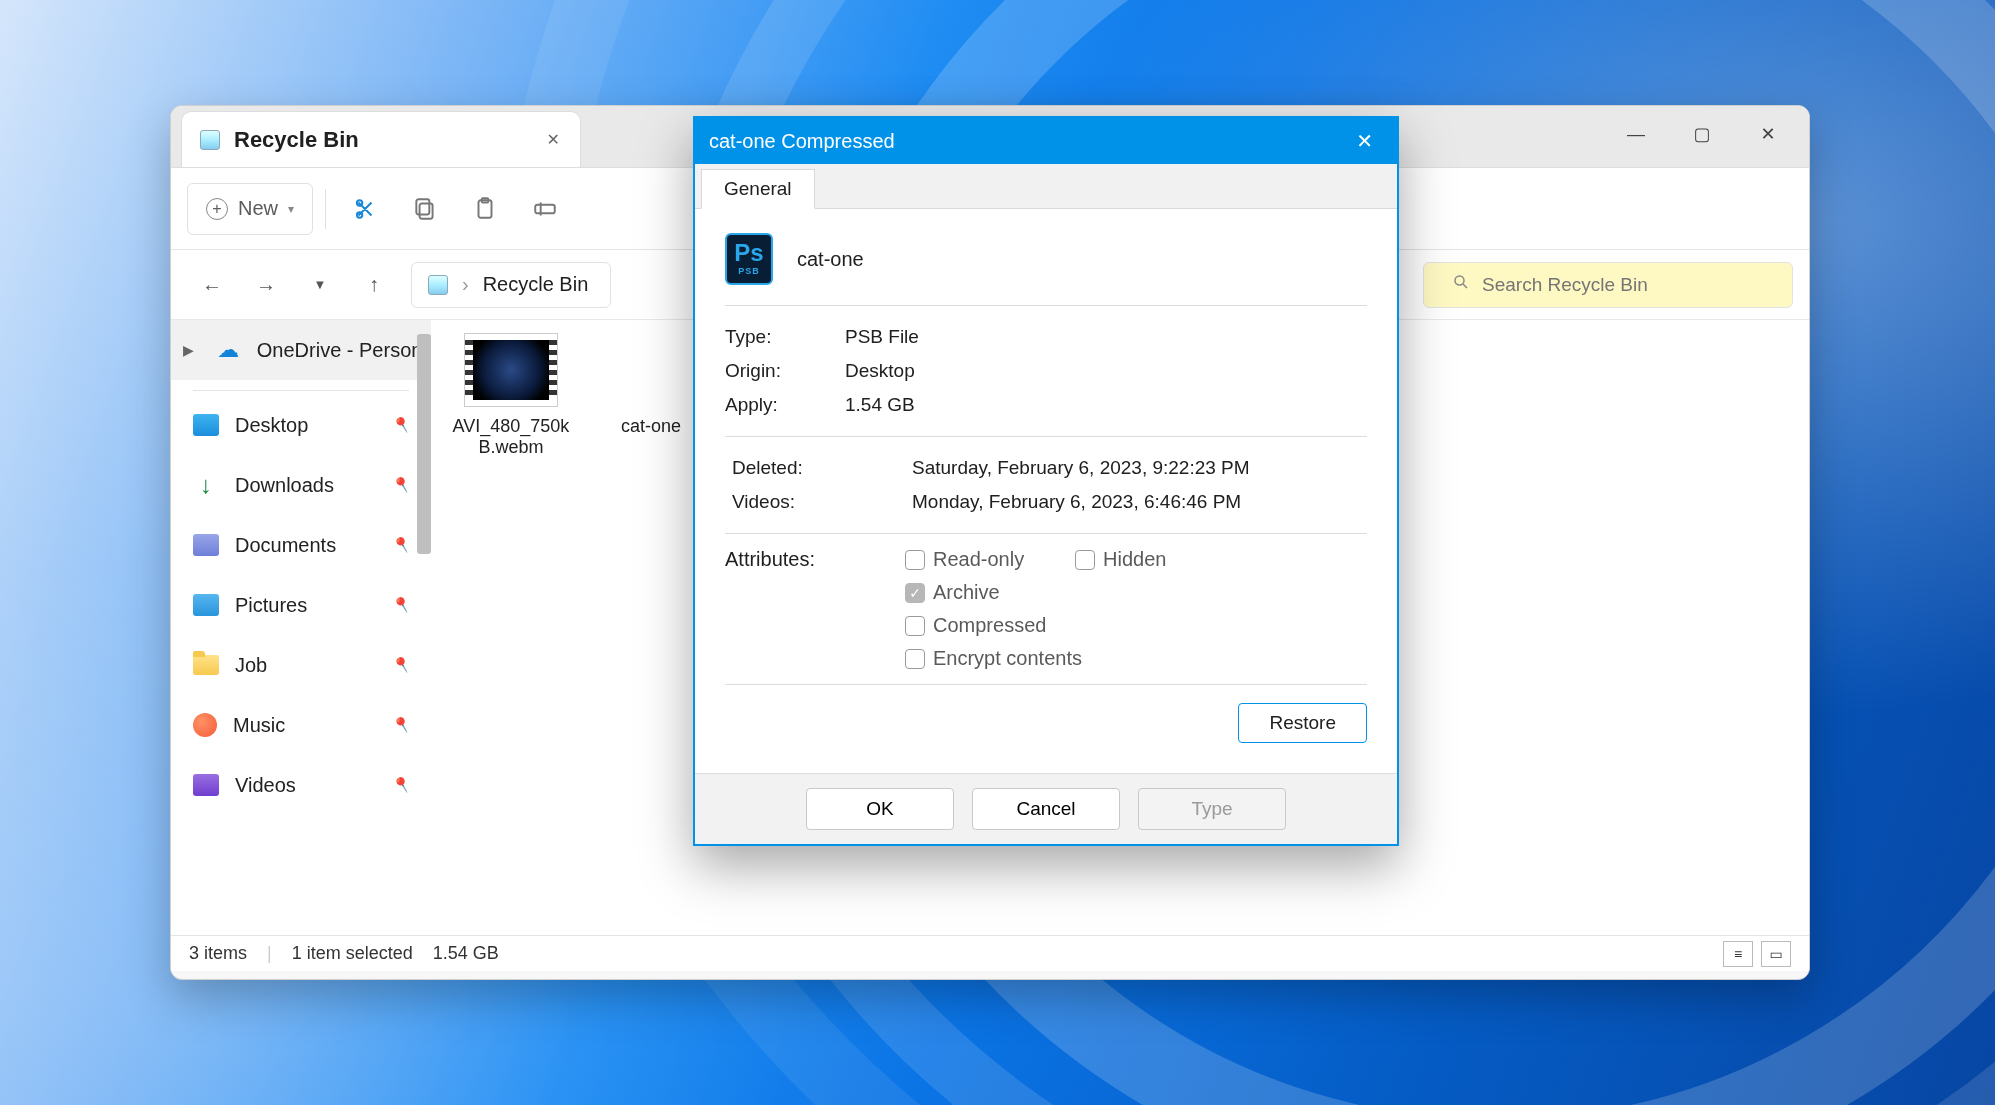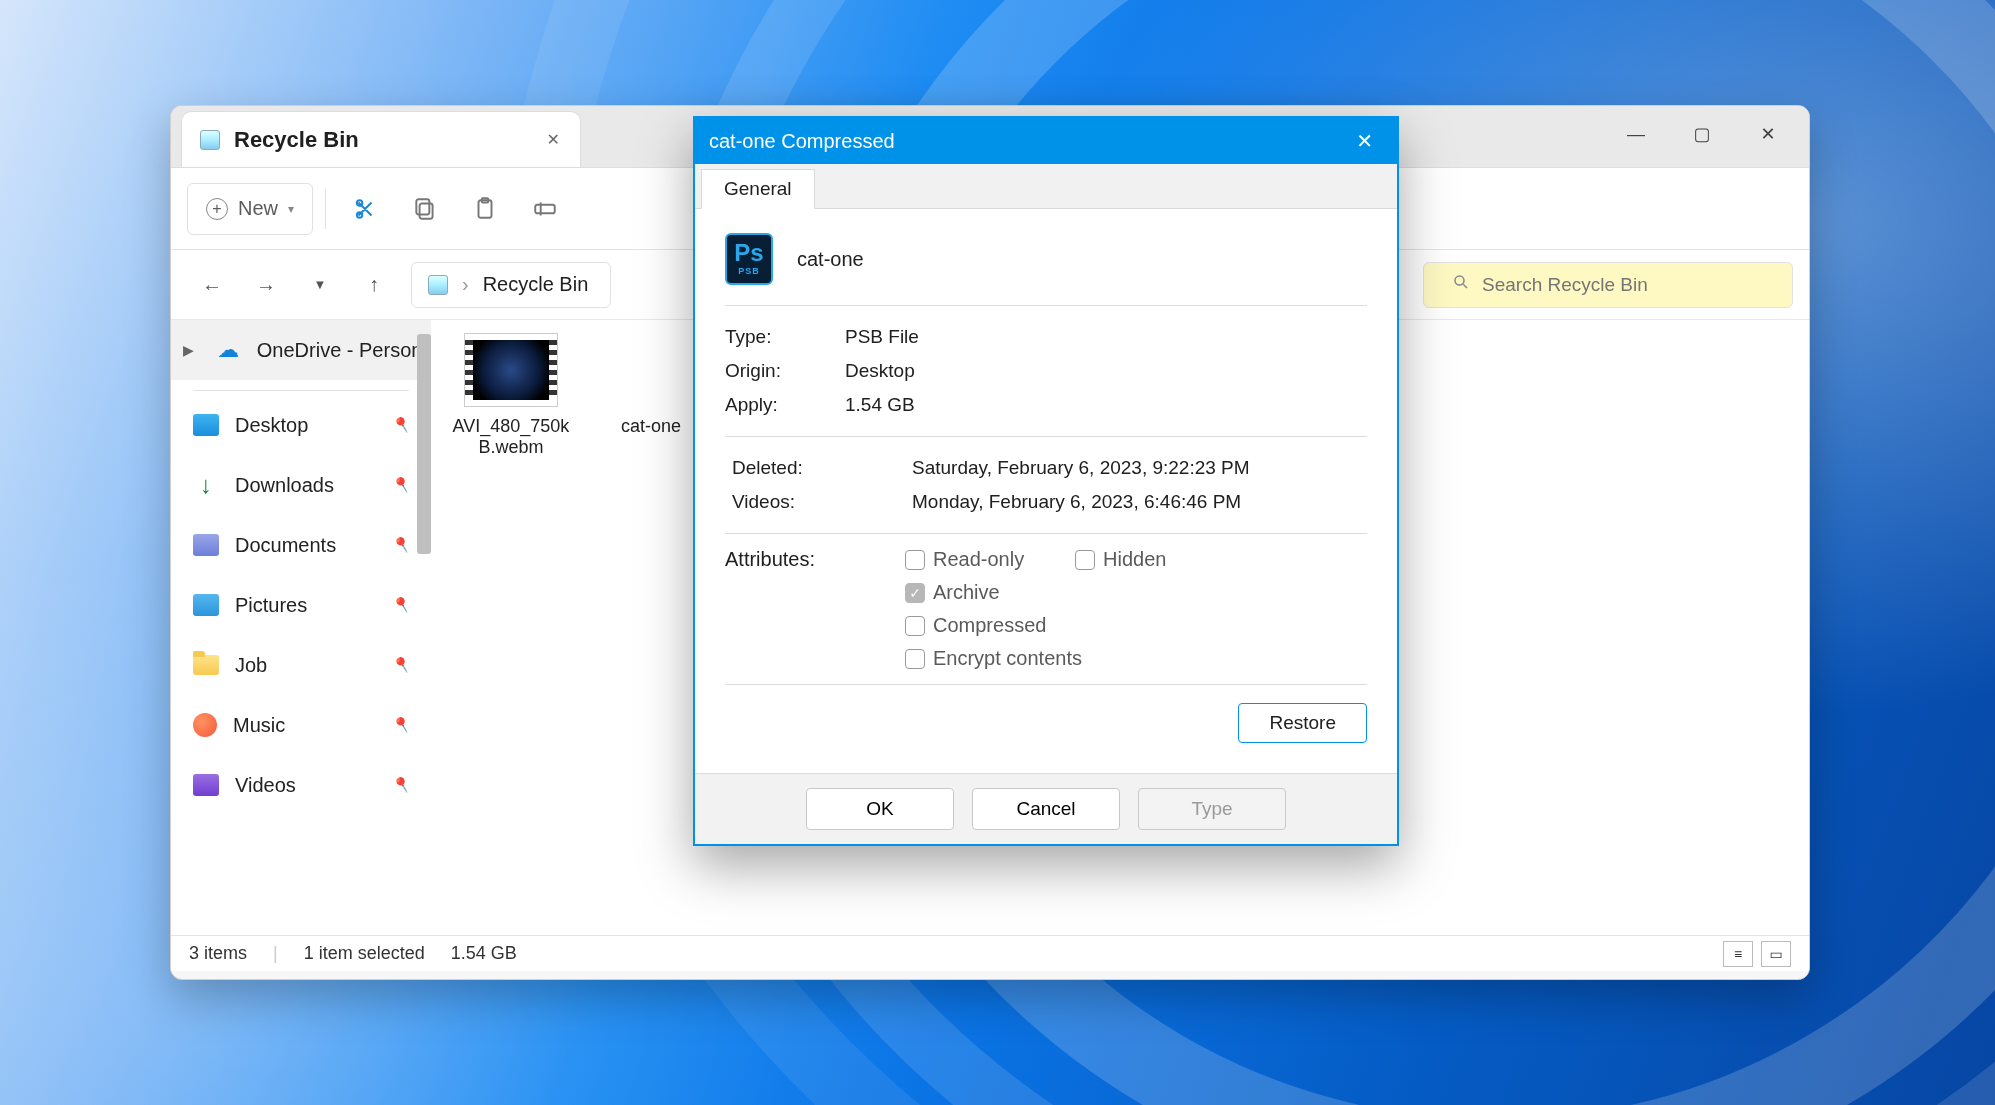--- a/index.html
+++ b/index.html
@@ -246,21 +246,21 @@
   .thumb-video:before { left:-6px; }
   .thumb-video:after  { right:-6px; }
   .file.sel { color:#222; }
 
   .statusbar {
     height: 36px;
     border-top: 1px solid #e4e4e4;
     display: flex;
     align-items: center;
     padding: 9px 18px;
-    gap: 26px;
+    gap: 20px;
     font-size: 18px;
     color: #333;
     background: #fff;
   }
   .statusbar .right { margin-left: auto; display:flex; gap:8px; }
   .viewbtn { width:30px; height:26px; border:1px solid #bbb; display:flex; align-items:center; justify-content:center; font-size:14px;}
 
   
   .props {
     position: absolute;

